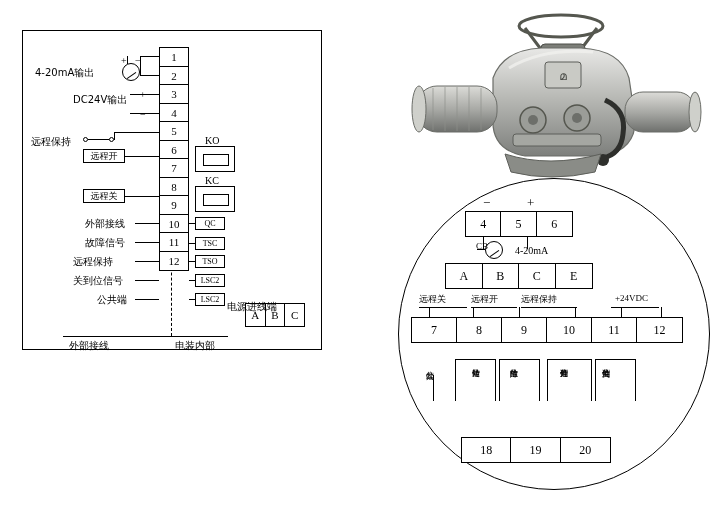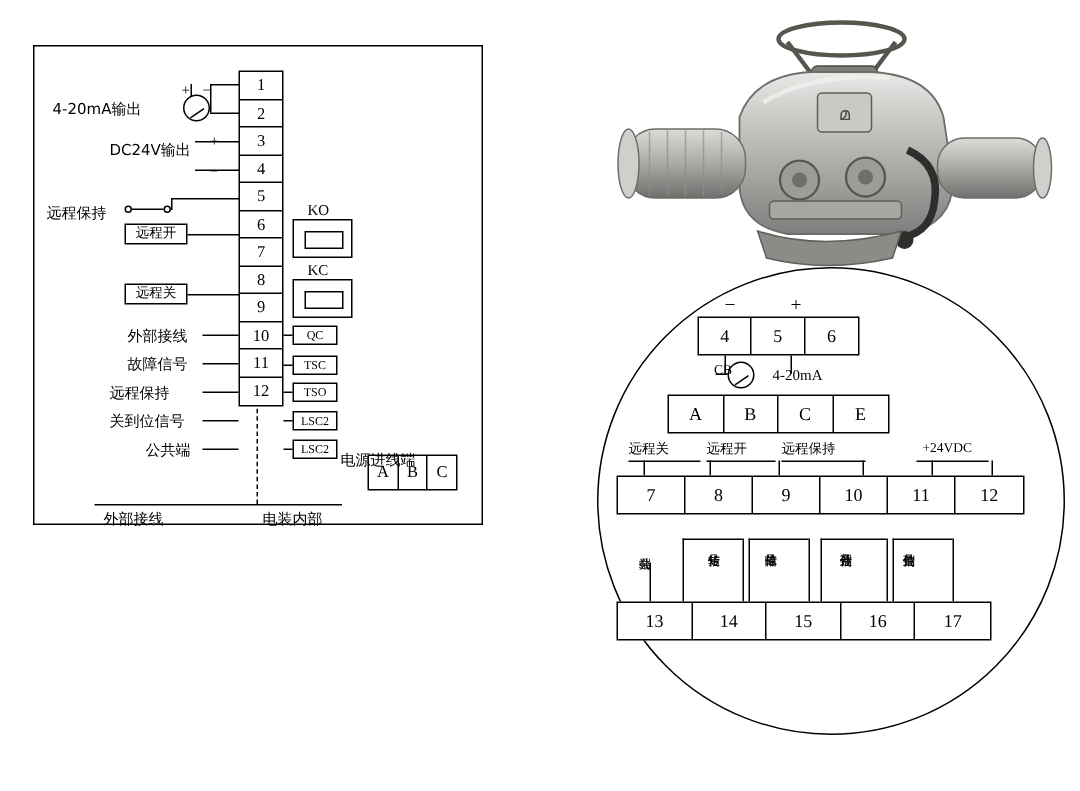--- a/index.html
+++ b/index.html
@@ -461,23 +461,21 @@
     <div class="vline" style="left:56px; top:180px; height:42px;"></div>
     <div class="vline" style="left:96px; top:180px; height:42px;"></div>
     <div class="vline" style="left:100px; top:180px; height:42px;"></div>
     <div class="vline" style="left:140px; top:180px; height:42px;"></div>
     <div class="vline" style="left:148px; top:180px; height:42px;"></div>
     <div class="vline" style="left:192px; top:180px; height:42px;"></div>
     <div class="vline" style="left:196px; top:180px; height:42px;"></div>
     <div class="vline" style="left:236px; top:180px; height:42px;"></div>
     <div class="vline" style="left:34px; top:196px; height:26px;"></div>
 
-    <div class="crow" style="left:12px; top:222px; width:250px; height:26px;">
-      <div style="width:50px;">13</div>
-      <div style="width:50px;">14</div>
-      <div style="width:50px;">15</div>
-      <div style="width:50px;">16</div>
-      <div style="width:50px;">17</div>
-    </div>
-
+
+    <div class="crow" style="left:62px; top:258px; width:150px; height:26px;">
+      <div style="width:50px;">18</div>
+      <div style="width:50px;">19</div>
+      <div style="width:50px;">20</div>
+    </div>
   </div>
 
 </div>
 
 </body></html>

